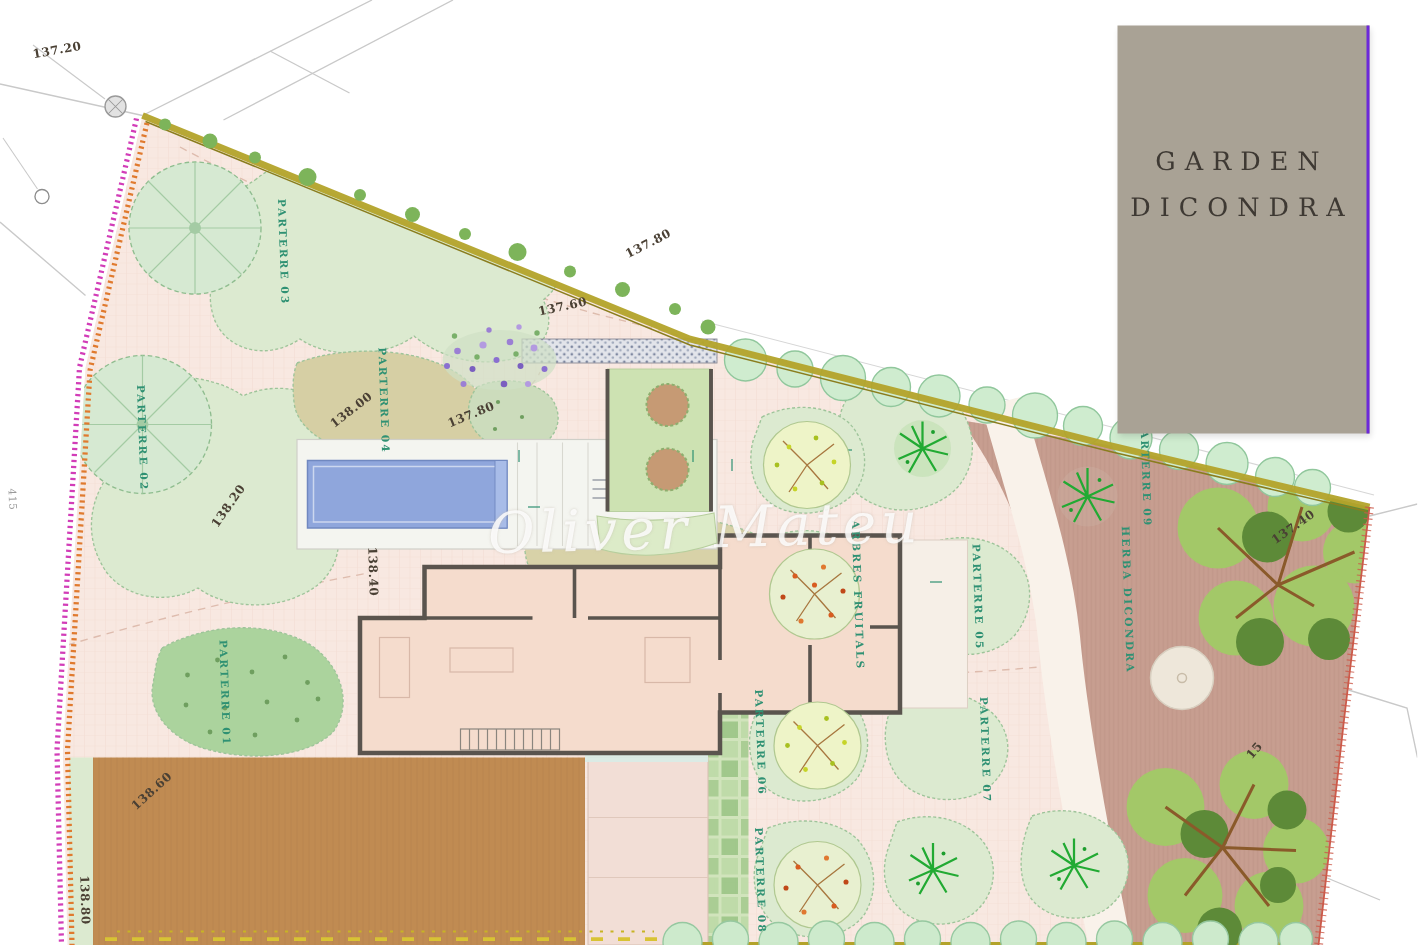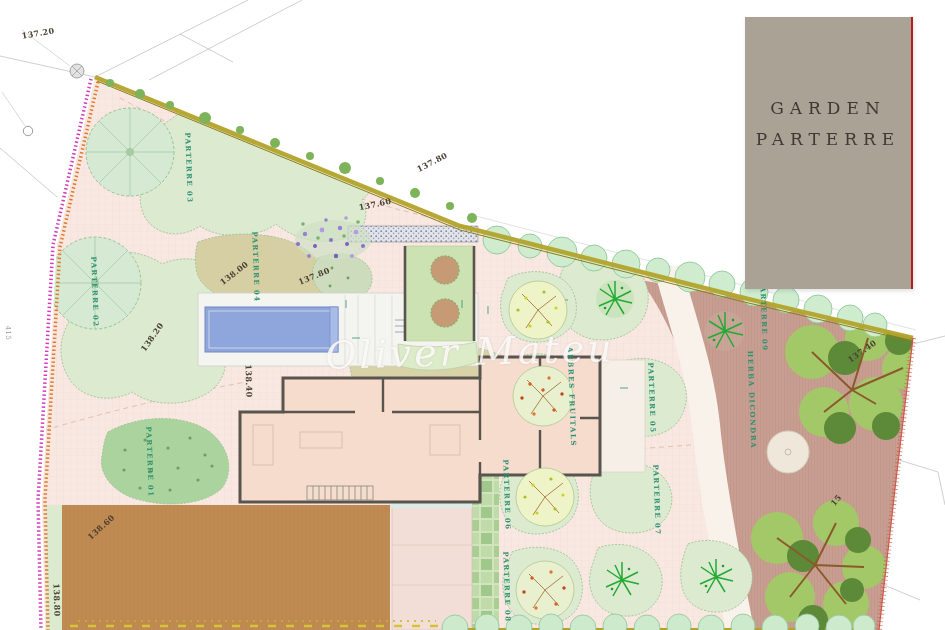--- a/index.html
+++ b/index.html
@@ -9,21 +9,21 @@
   #labels{position:absolute;left:0;top:0;width:945px;height:630px;z-index:3;pointer-events:none;}
   .lbl{position:absolute;white-space:nowrap;transform-origin:center center;}
   .lbl-parterre{font-size:7px;font-weight:600;letter-spacing:1.4px;color:var(--label_green);}
   .lbl-area{font-size:7px;font-weight:600;letter-spacing:1.6px;color:var(--label_green);}
   .lbl-elev{font-size:8px;font-weight:700;letter-spacing:.4px;color:var(--label_dark);}
   .lbl-survey{font-size:7px;font-weight:400;letter-spacing:.5px;color:#9a9a9a;}
   #watermark{position:absolute;left:290px;top:330px;width:360px;z-index:4;text-align:center;
      font-style:italic;font-size:38px;letter-spacing:3px;color:rgba(255,255,255,.82);
      transform:rotate(-1.5deg);text-shadow:0 0 2px rgba(190,180,170,.55);pointer-events:none;}
   #titleBlock{position:absolute;left:745px;top:17px;width:166px;height:272px;z-index:10;
-     background:var(--title_bg);border-right:2px solid #b91c1c;box-shadow:1px 2px 4px rgba(0,0,0,.12);}
+     background:var(--title_bg);border-right:2px solid #6d28d9;box-shadow:1px 2px 4px rgba(0,0,0,.12);}
   #titleBlock .tl{margin-top:0;text-align:center;font-size:17px;font-weight:500;
      letter-spacing:6px;color:var(--title_text);line-height:1.85;}
   #titleBlock .tl1{padding-top:76px;}
 </style>
 </head>
 <body>
 
 <div id="stage">
 
 <svg id="planSvg" width="945" height="630" viewBox="0 0 945 630">
@@ -364,21 +364,21 @@
         <circle cx="346" cy="218" r="1.8" fill="#b39ae0"></circle>
     <circle cx="318" cy="238" r="1.8" fill="#7ab06a"></circle>
         <circle cx="344" cy="236" r="1.8" fill="#7ab06a"></circle>
     <circle cx="358" cy="222" r="1.8" fill="#7ab06a"></circle>
         <circle cx="303" cy="224" r="1.8" fill="#7ab06a"></circle>
   </g>
 </svg>
 
 <div id="titleBlock">
   <div class="tl tl1">GARDEN</div>
-  <div class="tl">PARTERRE</div>
+  <div class="tl">DICONDRA</div>
 </div>
 
 <div id="watermark">Oliver Mateu</div>
 
 <div id="labels">
       <div class="lbl lbl-parterre" style="left: 150px; top: 462px; transform: translate(-50%, -50%) rotate(88deg);">PARTERRE 01</div>
       <div class="lbl lbl-parterre" style="left: 95px; top: 292px; transform: translate(-50%, -50%) rotate(88deg);">PARTERRE 02</div>
       <div class="lbl lbl-parterre" style="left: 189px; top: 168px; transform: translate(-50%, -50%) rotate(88deg);">PARTERRE 03</div>
       <div class="lbl lbl-parterre" style="left: 256px; top: 267px; transform: translate(-50%, -50%) rotate(88deg);">PARTERRE 04</div>
       <div class="lbl lbl-parterre" style="left: 652px; top: 398px; transform: translate(-50%, -50%) rotate(88deg);">PARTERRE 05</div>

